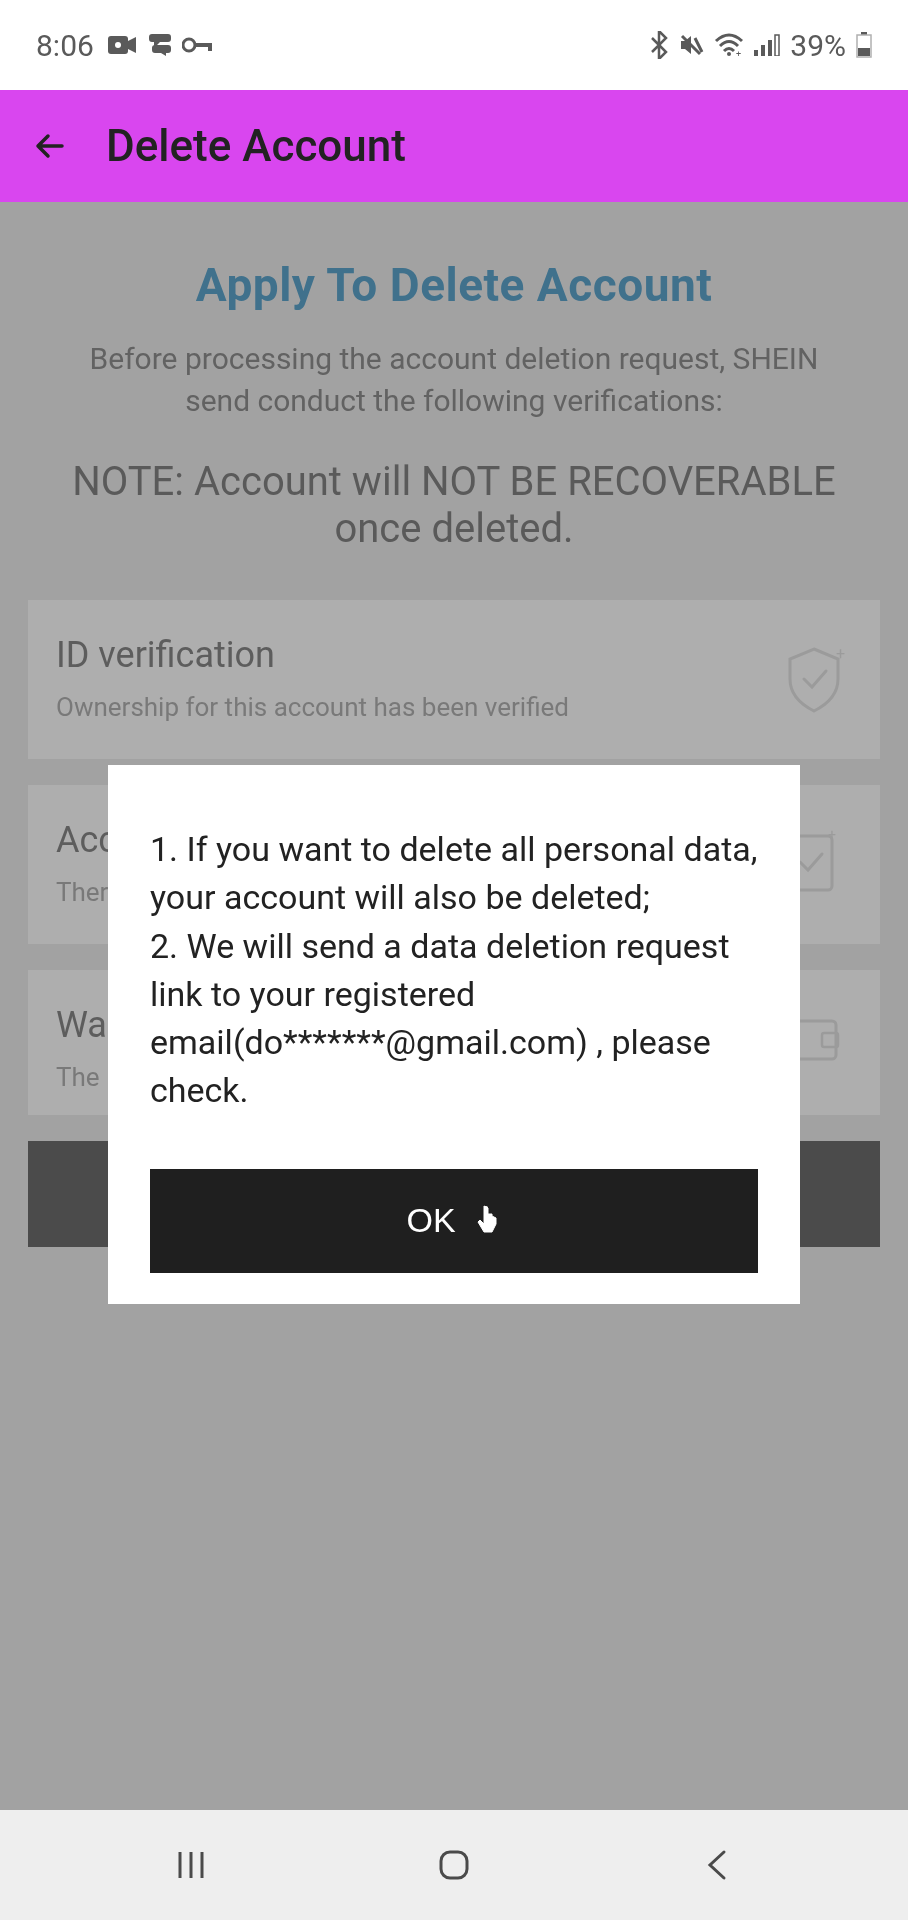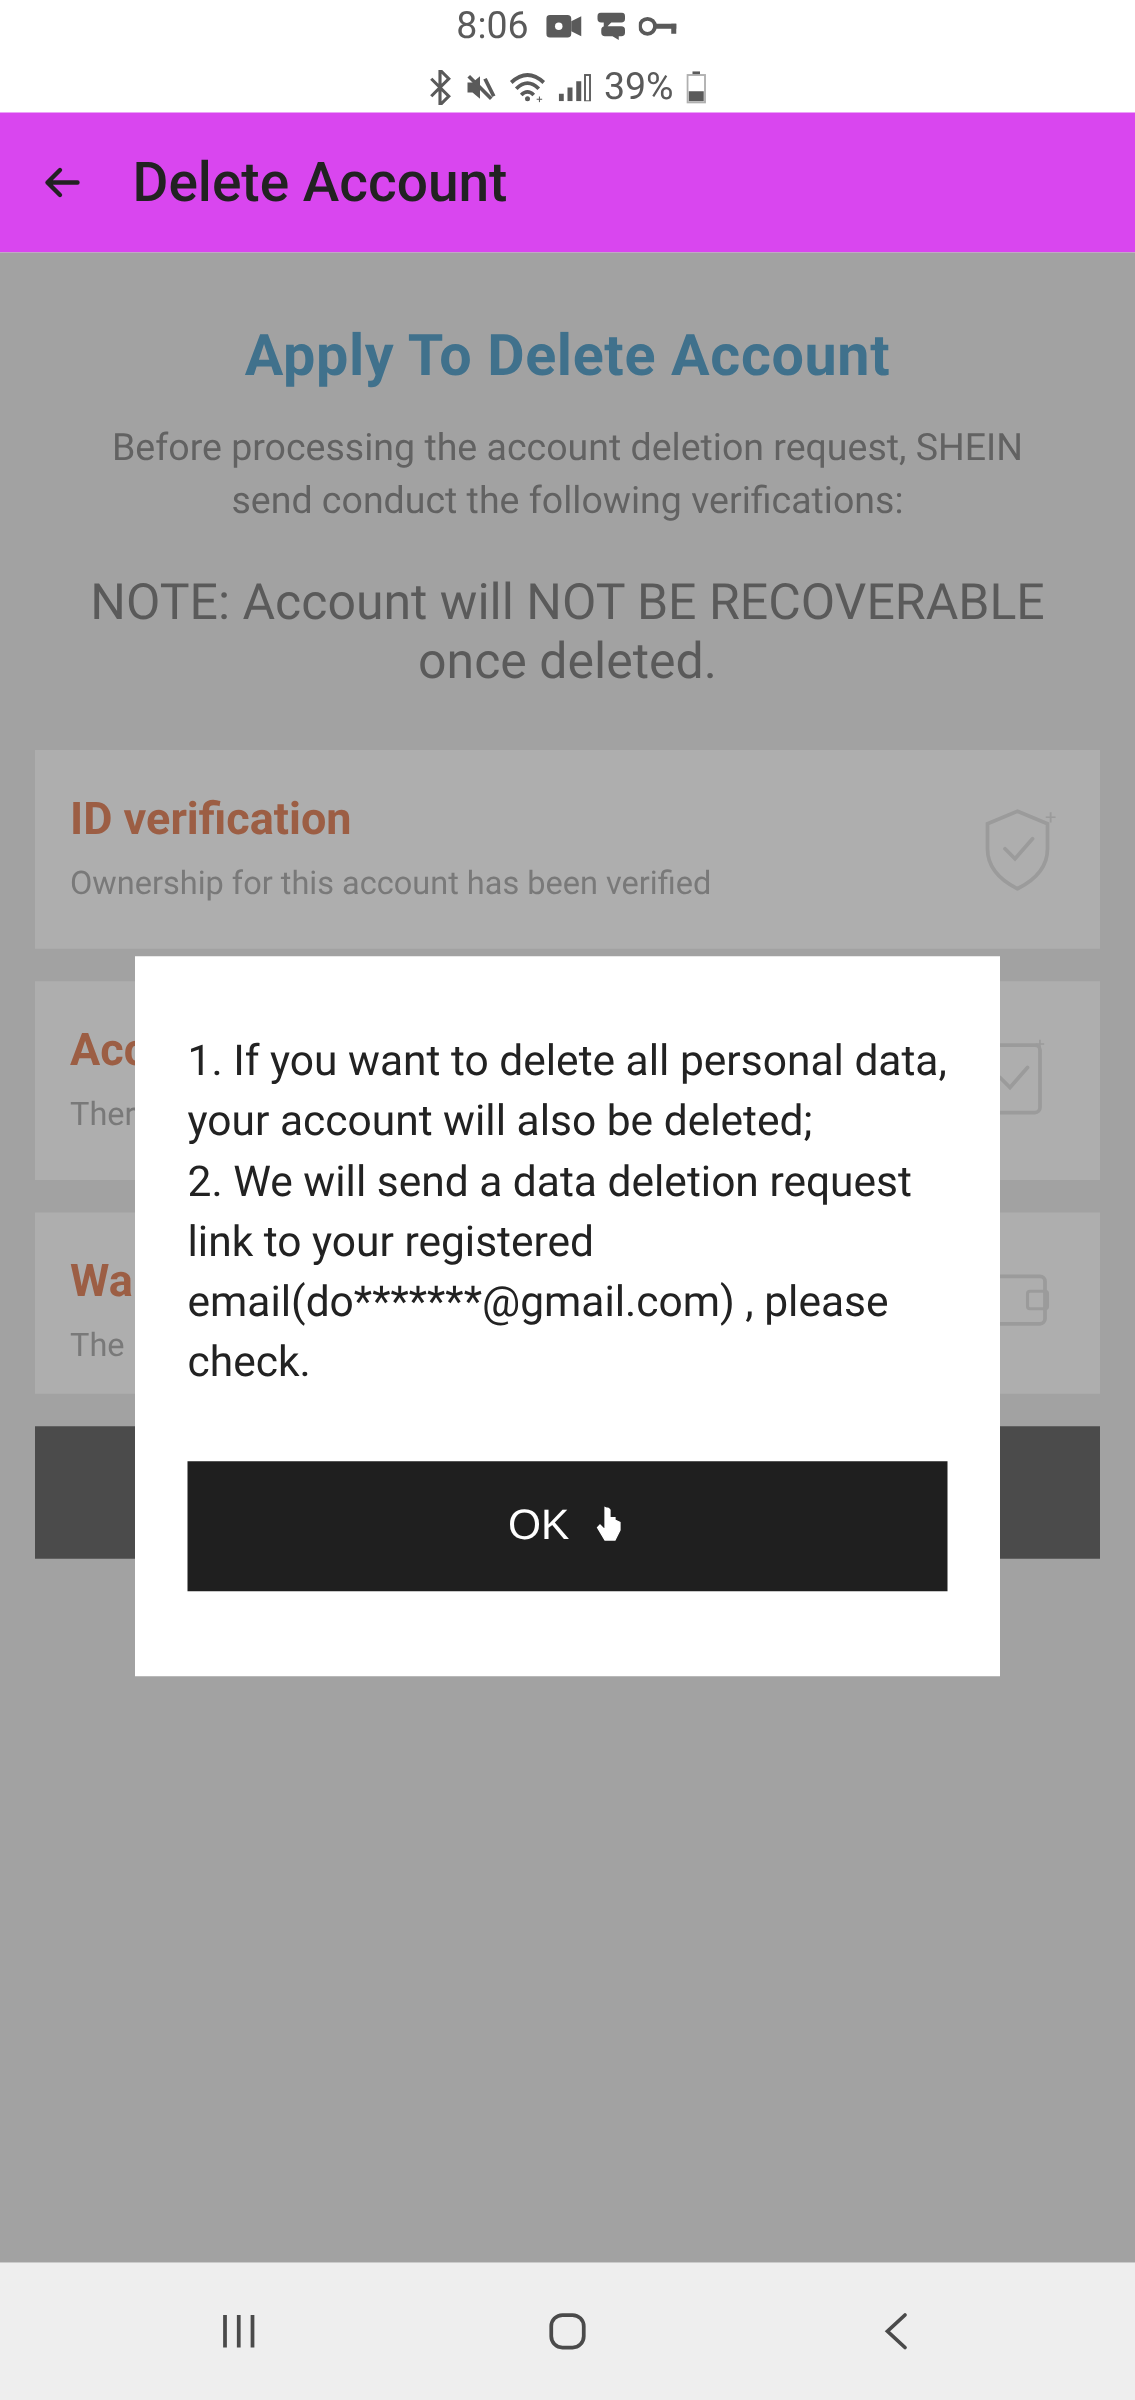--- a/index.html
+++ b/index.html
@@ -9,25 +9,24 @@
       font-family: -apple-system, BlinkMacSystemFont, 'Segoe UI', Roboto, Arial, sans-serif;
       background: #fff;
       position: relative;
       overflow: hidden;
     }
     .status-bar {
       height: 90px;
       display: flex;
       justify-content: space-between;
       align-items: center;
-      padding: 3px 36px;
+      padding: 16px 36px;
       font-size: 30px;
       color: #5a5a5a;
       background: #fff;
-      flex-direction: column;
     }
     .status-left { display: flex; align-items: center; gap: 14px; }
     .status-right { display: flex; align-items: center; gap: 10px; font-size: 30px; }
     .status-icons { display: flex; gap: 8px; align-items: center; }
     .app-header {
       height: 112px;
       display: flex;
       align-items: center;
       padding: 0 30px;
       gap: 36px;
@@ -72,37 +71,37 @@
     .verify-card {
       background: #e8e8e8;
       padding: 34px 28px;
       margin-bottom: 26px;
       display: flex;
       justify-content: space-between;
       align-items: center;
       gap: 20px;
     }
     .verify-text { flex: 1; }
-    .verify-title { font-size: 36px; color: #c2410c; font-weight: 700; margin-bottom: 14px; }
+    .verify-title { font-size: 36px; color: #404040; font-weight: 400; margin-bottom: 14px; }
     .verify-desc { font-size: 26px; color: #7a7a7a; line-height: 1.35; }
     .verify-icon { width: 70px; height: 70px; flex-shrink: 0; }
     .apply-button-bg {
       background: #1a1a1a;
       height: 106px;
       margin: 12px 0 0 0;
     }
     .modal {
       position: absolute;
       left: 50%;
       top: 765px;
       transform: translateX(-50%);
       width: 692px;
       background: #fff;
       z-index: 10;
-      padding: 60px 42px 68px 42px;
+      padding: 60px 42px 31px 42px;
     }
     .modal-text {
       font-size: 34px;
       color: #222;
       line-height: 1.42;
       margin-bottom: 54px;
     }
     .modal-button {
       background: #1f1f1f;
       color: #fff;

